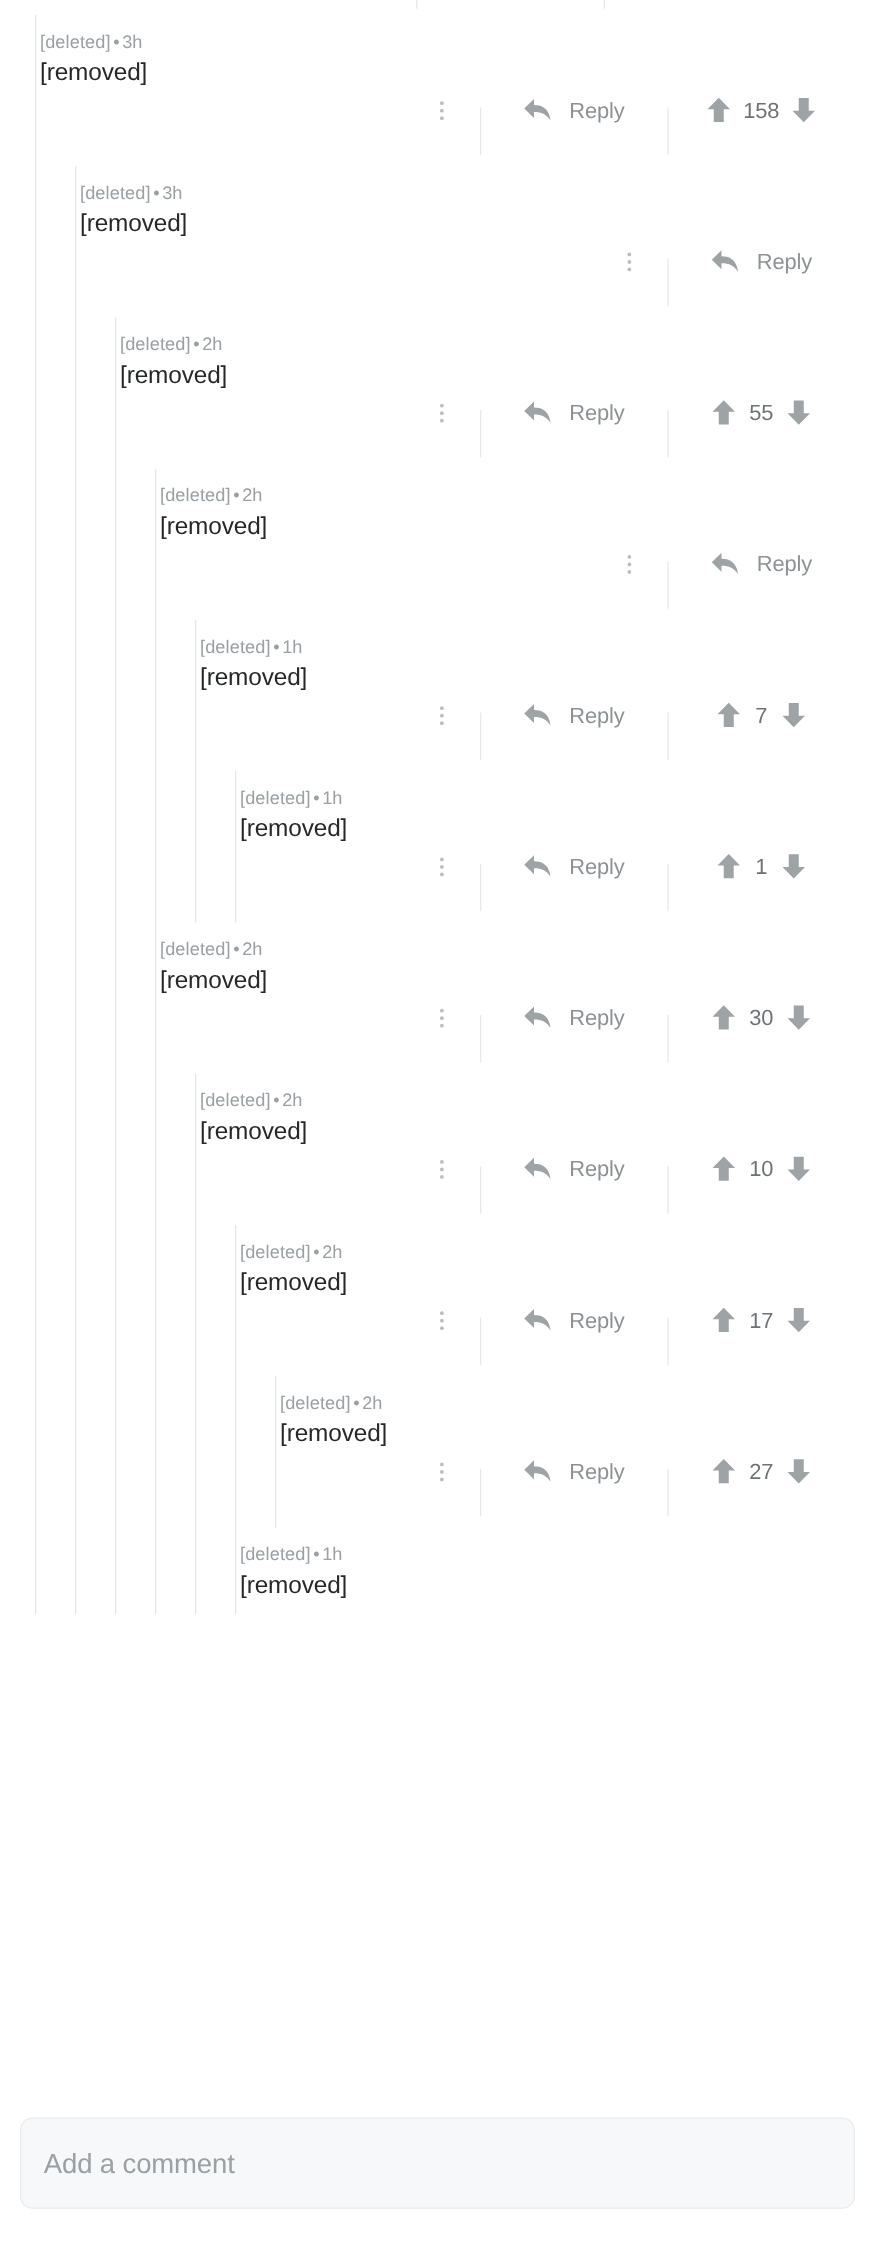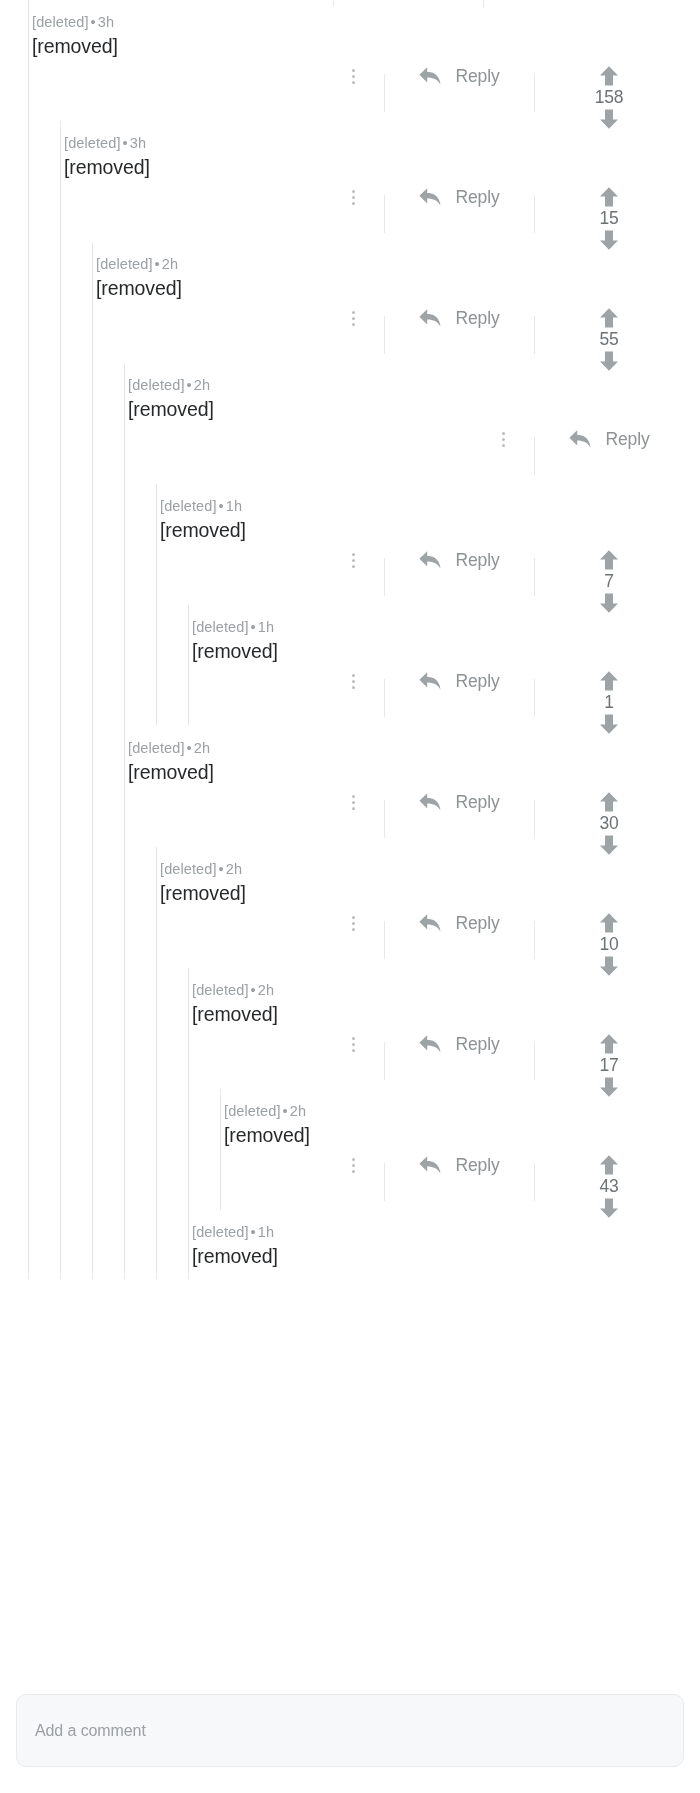--- a/index.html
+++ b/index.html
@@ -12,21 +12,21 @@
     height: 1793px;
     position: relative;
     font-family: "Liberation Sans", sans-serif;
     overflow: hidden;
     color: #1c1c1c;
   }
 
   
   #thread-scroll {
     position: absolute;
-    left: 0; top: 0;
+    left: 0; top: 12px;
     width: 684px;
     height: 1680px;
     overflow: hidden;
   }
 
   
   .comment {
     position: relative;
     box-sizing: border-box;
   }
@@ -114,21 +114,21 @@
   }
   .reply-label {
     font-size: 17.5px;
     color: #8d9295;
     letter-spacing: -0.1px;
   }
 
   .vote-group {
     display: flex;
     align-items: center;
-    flex-direction: column;
+    gap: 10px;
   }
   .vote-count {
     font-size: 17.5px;
     color: #6d7275;
     min-width: 12px;
     text-align: center;
     letter-spacing: -0.2px;
   }
 
   svg { display: block; }
@@ -165,21 +165,21 @@
     height: 73px;
     box-sizing: border-box;
     background: #f7f8f9;
     border: 1px solid #e8eaec;
     border-radius: 10px;
     display: flex;
     align-items: center;
     padding: 0 18px;
   }
   #composer-placeholder {
-    font-size: 16px;
+    font-size: 22px;
     color: #9aa0a3;
     letter-spacing: -0.1px;
   }
 </style>
 </head>
 <body>
 
 <div id="top-partial">
   <div class="sep" style="left:333px"></div>
   <div class="sep" style="left:483px"></div>
@@ -243,35 +243,20 @@
               </span>
             </div>
             <div class="act-cell cell-reply">
               <span class="reply-btn">
                 <span class="icon-wrap">
                   <svg width="26" height="22" viewBox="0 0 26 22">
                     <path d="M9.2 2.2 L9.2 7.0 C15.2 7.0 19.8 9.4 21.6 15.6 C22.3 18.0 22.4 19.4 22.4 19.4 C19.6 14.6 15.2 12.6 9.2 12.6 L9.2 17.4 L1.4 9.8 Z" fill="#9ea3a6"></path>
                   </svg>
                 </span>
                 <span class="reply-label">Reply</span>
-              </span>
-            </div>
-            <div class="act-cell cell-vote">
-              <span class="vote-group">
-                <span class="icon-wrap">
-                  <svg width="20" height="22" viewBox="0 0 20 22">
-                    <path d="M10 1.2 L19 10.4 L14 10.4 L14 20.6 L6 20.6 L6 10.4 L1 10.4 Z" fill="#9ea3a6"></path>
-                  </svg>
-                </span>
-                <span class="vote-count">15</span>
-                <span class="icon-wrap">
-                  <svg width="20" height="22" viewBox="0 0 20 22">
-                    <path d="M10 20.8 L1 11.6 L6 11.6 L6 1.4 L14 1.4 L14 11.6 L19 11.6 Z" fill="#9ea3a6"></path>
-                  </svg>
-                </span>
               </span>
             </div>
           </div>
         </div>
       </div>
       <div class="comment">
         <div class="rail" style="left:28px"></div>
         <div class="rail" style="left:60px"></div>
         <div class="rail" style="left:92px"></div>
         <div class="comment-inner" style="padding-left: 96px;">
@@ -597,21 +582,21 @@
                 <span class="reply-label">Reply</span>
               </span>
             </div>
             <div class="act-cell cell-vote">
               <span class="vote-group">
                 <span class="icon-wrap">
                   <svg width="20" height="22" viewBox="0 0 20 22">
                     <path d="M10 1.2 L19 10.4 L14 10.4 L14 20.6 L6 20.6 L6 10.4 L1 10.4 Z" fill="#9ea3a6"></path>
                   </svg>
                 </span>
-                <span class="vote-count">43</span>
+                <span class="vote-count">27</span>
                 <span class="icon-wrap">
                   <svg width="20" height="22" viewBox="0 0 20 22">
                     <path d="M10 20.8 L1 11.6 L6 11.6 L6 1.4 L14 1.4 L14 11.6 L19 11.6 Z" fill="#9ea3a6"></path>
                   </svg>
                 </span>
               </span>
             </div>
           </div>
         </div>
       </div>

